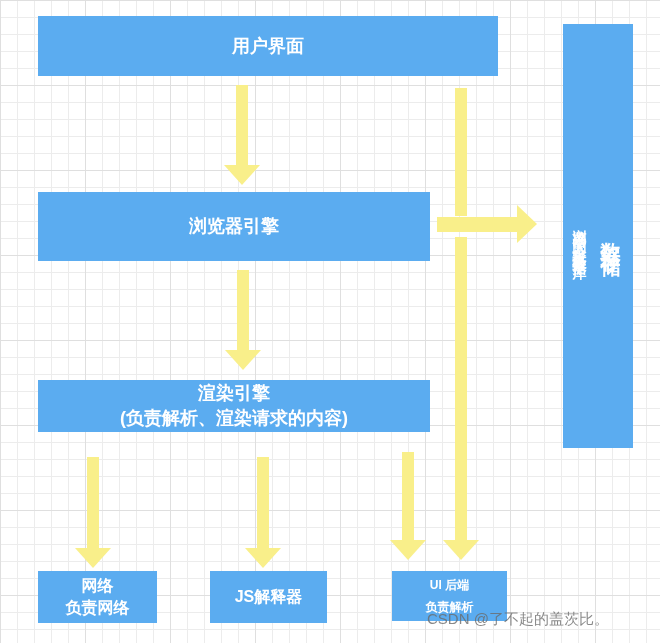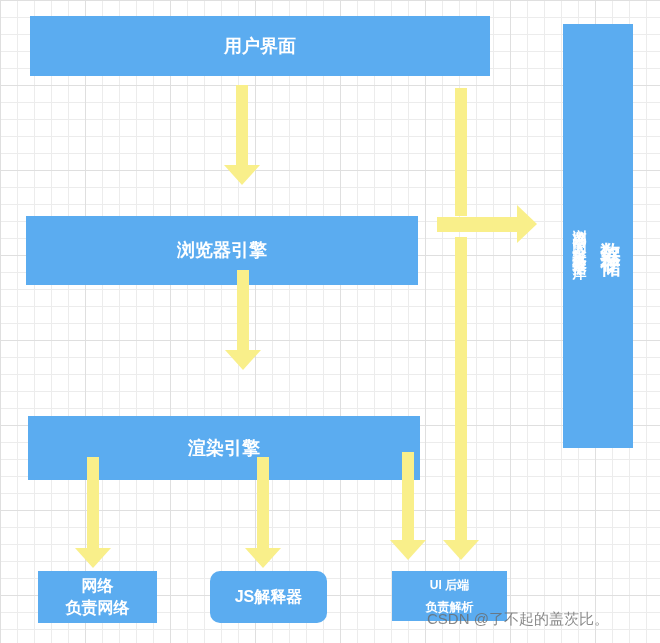--- a/index.html
+++ b/index.html
@@ -11,25 +11,25 @@
       linear-gradient(90deg, #dfdfdf 1px, transparent 1px),
       linear-gradient(#ececec 1px, transparent 1px),
       linear-gradient(90deg, #ececec 1px, transparent 1px);
     background-size:85px 85px,85px 85px,17px 17px,17px 17px;
   }
   .box{
     position:absolute;background:#5bacf0;color:#fff;font-weight:bold;
     display:flex;flex-direction:column;justify-content:center;align-items:center;
     text-align:center;
   }
-  .box-user{left:30px;top:16px;width:460px;height:60px;font-size:18px;line-height:24px;gap:28px;}
-  .box-engine{left:26px;top:192px;width:392px;height:69px;font-size:18px;line-height:25px;margin-top:24px;}
-  .box-render{left:28px;top:380px;width:392px;height:64px;font-size:18px;line-height:25px;margin-top:36px;}
+  .box-user{left:38px;top:16px;width:460px;height:60px;font-size:18px;line-height:24px;gap:28px;}
+  .box-engine{left:38px;top:192px;width:392px;height:69px;font-size:18px;line-height:25px;}
+  .box-render{left:38px;top:380px;width:392px;height:52px;font-size:18px;line-height:25px;}
   .box-net{left:38px;top:571px;width:119px;height:52px;font-size:16px;line-height:22px;}
-  .box-js{left:210px;top:571px;width:117px;height:52px;font-size:16px;line-height:22px;border-radius:10px;}
+  .box-js{left:210px;top:571px;width:117px;height:52px;font-size:16px;line-height:22px;}
   .box-ui{left:392px;top:571px;width:115px;height:50px;font-size:12px;line-height:22px;}
   .box-data{left:563px;top:24px;width:70px;height:424px;flex-direction:row;gap:9px;}
   .v-desc{writing-mode:vertical-rl;text-orientation:upright;font-size:14px;font-weight:bold;letter-spacing:3px;}
   .v-title{writing-mode:vertical-rl;text-orientation:upright;font-size:20px;font-weight:bold;letter-spacing:5px;}
   .vshaft{position:absolute;width:12px;background:#f9ef8a;}
   .vhead{position:absolute;width:0;height:0;border-left:18px solid transparent;border-right:18px solid transparent;border-top:20px solid #f9ef8a;}
   .hshaft{position:absolute;background:#f9ef8a;}
   .hhead{position:absolute;width:0;height:0;border-top:19px solid transparent;border-bottom:19px solid transparent;border-left:20px solid #f9ef8a;}
   .a1s{left:236px;top:85px;height:80px;}   .a1h{left:224px;top:165px;}
   .a2s{left:237px;top:270px;height:80px;}  .a2h{left:225px;top:350px;}
@@ -54,20 +54,21 @@
   <div class="box box-user">
     <div>用户界面</div>
   </div>
 
   <div class="box box-engine">
     <div>浏览器引擎</div>
   </div>
 
   <div class="box box-render">
     <div>渲染引擎</div>
+    <div>(负责解析、渲染请求的内容)</div>
   </div>
 
   <div class="box box-net">
     <div>网络</div>
     <div>负责网络</div>
   </div>
 
   <div class="box box-js">
     <div>JS解释器</div>
   </div>

